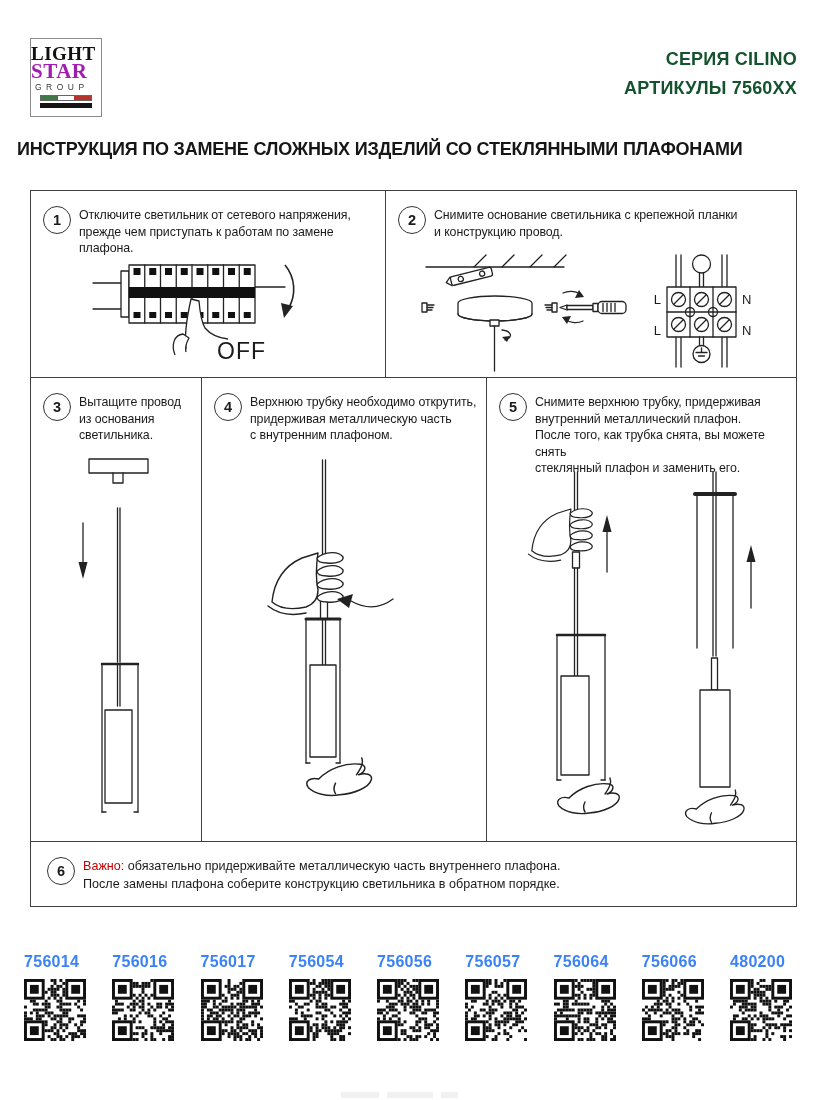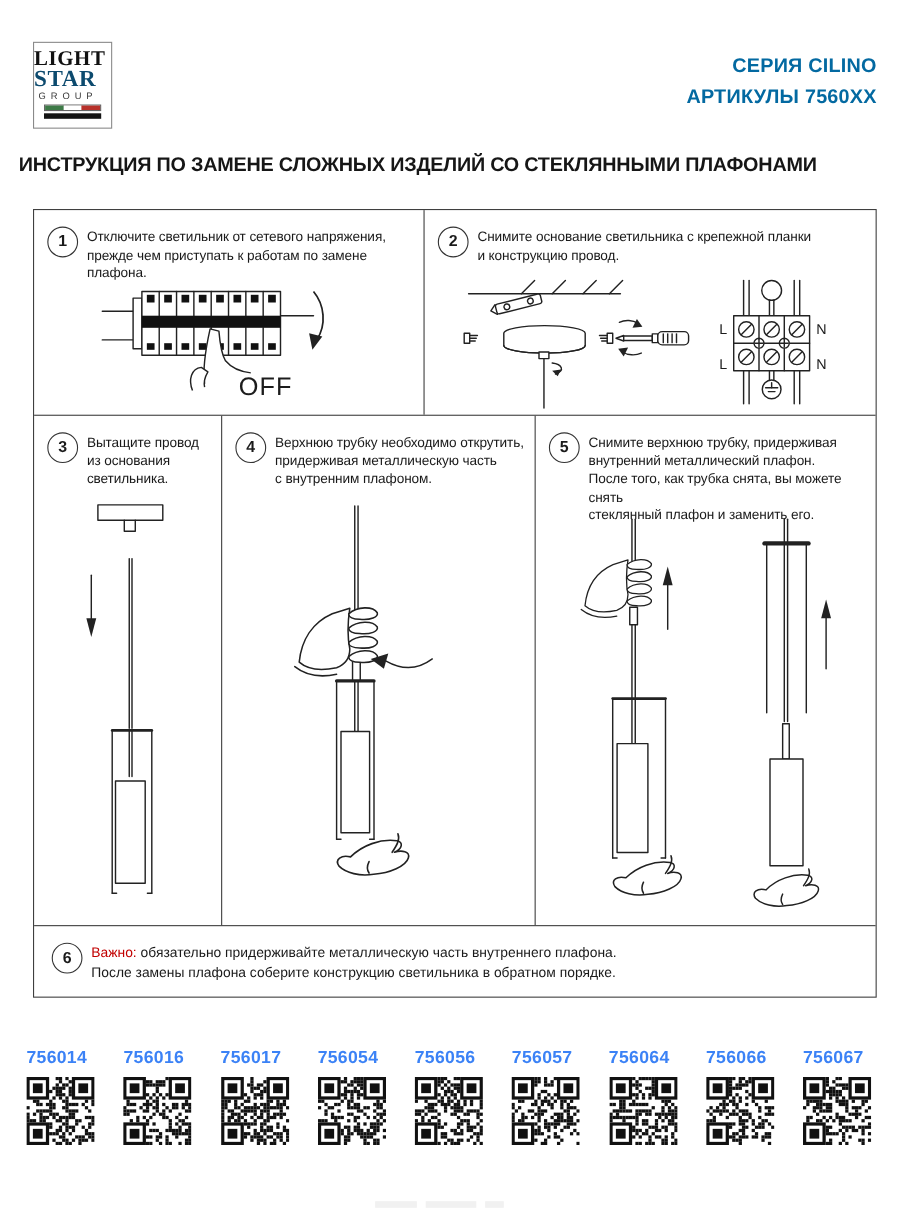--- a/index.html
+++ b/index.html
@@ -1,28 +1,28 @@
 <!DOCTYPE html>
 <html><head>
 <meta charset="utf-8">
 <style>
   html,body{margin:0;padding:0}
   body{width:826px;height:1100px;background:#fff;font-family:"Liberation Sans",sans-serif;color:#1a1a1a;position:relative;overflow:hidden}
   svg{display:block}
   
   .logo{position:absolute;left:30px;top:38px;width:72px;height:79px;border:1px solid #8a8a8a;box-sizing:border-box;padding-top:6px}
   .logo-light{font-family:"Liberation Serif",serif;font-weight:bold;font-size:19px;line-height:17px;letter-spacing:.5px;color:#111}
-  .logo-star{font-family:"Liberation Serif",serif;font-weight:bold;font-size:21px;line-height:19px;letter-spacing:.5px;color:#0c4a6e}
+  .logo-star{font-family:"Liberation Serif",serif;font-weight:bold;font-size:21px;line-height:19px;letter-spacing:.5px;color:#a21caf}
   .logo-group{font-size:8.5px;letter-spacing:4.5px;color:#3a3a3a;margin:1px 0 3px 0;padding-left:4px}
   .flag{display:flex;height:6px;margin:0 9px;border:1px solid #666;box-sizing:border-box}
   .flag span{flex:1}
   .flag .g{background:#3d7a47}.flag .w{background:#fff}.flag .r{background:#b8312a}
   .flag-bar{height:5px;background:#141414;margin:2px 9px 0 9px}
   
-  .head-right{position:absolute;right:29px;top:45px;text-align:right;font-weight:bold;font-size:18px;line-height:29px;color:#0369a1;letter-spacing:.2px}
+  .head-right{position:absolute;right:29px;top:45px;text-align:right;font-weight:bold;font-size:18px;line-height:29px;color:#14532d;letter-spacing:.2px}
   
   .page-title{position:absolute;left:17px;top:139px;margin:0;font-size:18px;font-weight:bold;color:#161616;letter-spacing:-.2px;white-space:nowrap}
   
   .steps-table{position:absolute;left:30px;top:190px;width:767px;border:1px solid #3f3f3f;box-sizing:border-box;background:#fff}
   .row{display:flex}
   .row1{height:186px;border-bottom:1px solid #3f3f3f}
   .row2{height:463px;border-bottom:1px solid #3f3f3f}
   .row3{height:64px}
   .cell{position:relative;box-sizing:border-box;border-right:1px solid #3f3f3f}
   .cell:last-child{border-right:none}
@@ -1574,21 +1574,21 @@
         <rect x="6" y="6" width="9" height="9" fill="#111"></rect>
         <rect x="42" y="0" width="21" height="21" fill="#111"></rect>
         <rect x="45" y="3" width="15" height="15" fill="#fff"></rect>
         <rect x="48" y="6" width="9" height="9" fill="#111"></rect>
         <rect x="0" y="42" width="21" height="21" fill="#111"></rect>
         <rect x="3" y="45" width="15" height="15" fill="#fff"></rect>
         <rect x="6" y="48" width="9" height="9" fill="#111"></rect>
       </svg>
     </div>
     <div class="art-col">
-      <div class="art-num">756067</div>
+      <div class="art-num">480200</div>
       <svg viewBox="0 0 63 63" class="qr">
         <g fill="#111">
           <rect x="21" y="0" width="3" height="3"></rect>
           <rect x="30" y="0" width="3" height="3"></rect>
           <rect x="33" y="0" width="3" height="3"></rect>
           <rect x="21" y="3" width="3" height="3"></rect>
           <rect x="27" y="3" width="3" height="3"></rect>
           <rect x="21" y="6" width="3" height="3"></rect>
           <rect x="30" y="6" width="3" height="3"></rect>
           <rect x="33" y="6" width="3" height="3"></rect>

